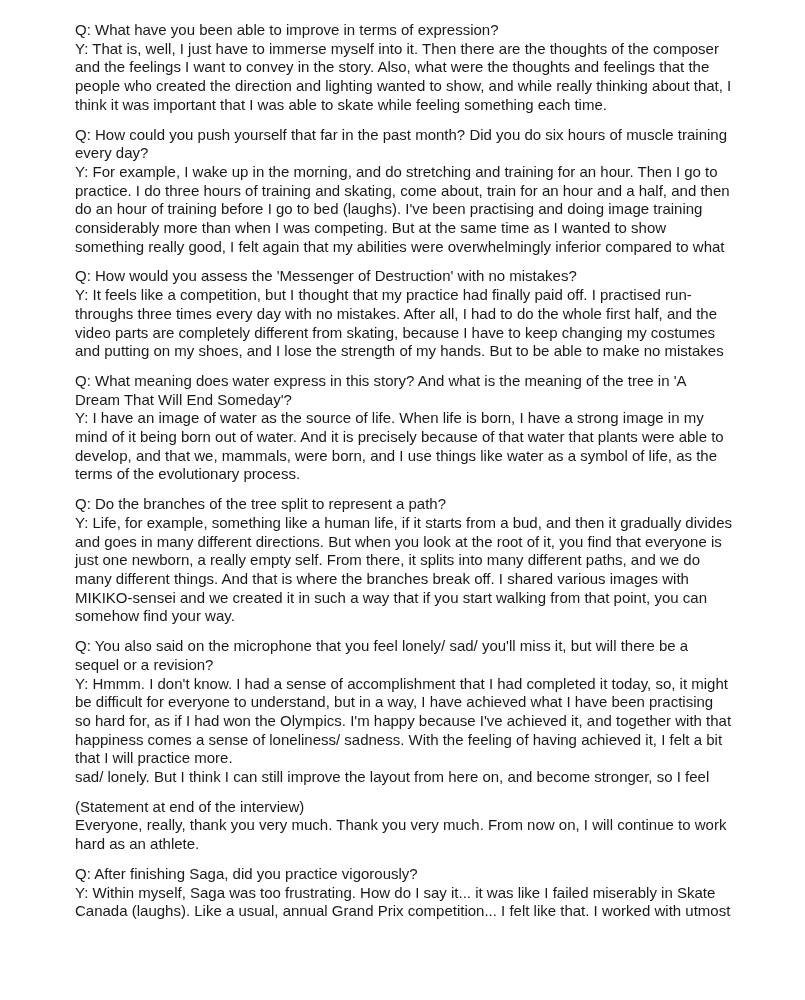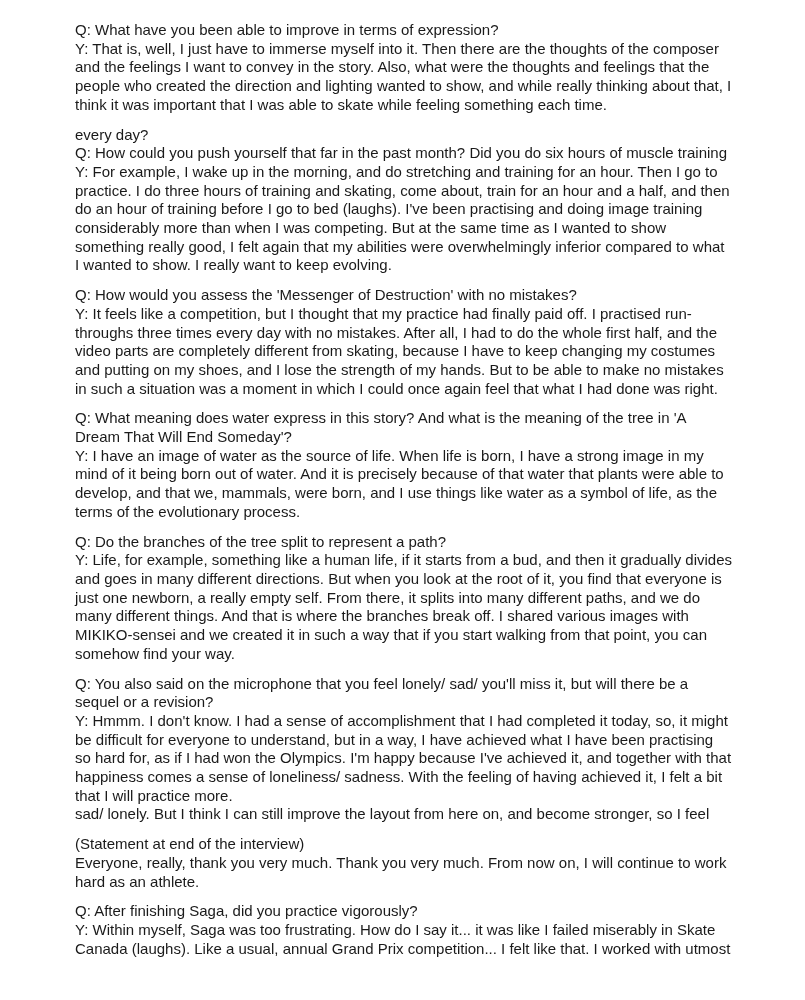--- a/index.html
+++ b/index.html
@@ -39,36 +39,34 @@
 <main class="page" style="color: rgb(26, 26, 26);">
   <section>
       <p class="block">
         <span class="line">Q: What have you been able to improve in terms of expression?</span>
         <span class="line">Y: That is, well, I just have to immerse myself into it. Then there are the thoughts of the composer</span>
         <span class="line">and the feelings I want to convey in the story. Also, what were the thoughts and feelings that the</span>
         <span class="line">people who created the direction and lighting wanted to show, and while really thinking about that, I</span>
         <span class="line">think it was important that I was able to skate while feeling something each time.</span>
       </p>
       <p class="block">
+        <span class="line">Q: How could you push yourself that far in the past month? Did you do six hours of muscle training</span>
         <span class="line">every day?</span>
-        <span class="line">Q: How could you push yourself that far in the past month? Did you do six hours of muscle training</span>
         <span class="line">Y: For example, I wake up in the morning, and do stretching and training for an hour. Then I go to</span>
         <span class="line">practice. I do three hours of training and skating, come about, train for an hour and a half, and then</span>
         <span class="line">do an hour of training before I go to bed (laughs). I've been practising and doing image training</span>
         <span class="line">considerably more than when I was competing. But at the same time as I wanted to show</span>
         <span class="line">something really good, I felt again that my abilities were overwhelmingly inferior compared to what</span>
-        <span class="line">I wanted to show. I really want to keep evolving.</span>
       </p>
       <p class="block">
         <span class="line">Q: How would you assess the 'Messenger of Destruction' with no mistakes?</span>
         <span class="line">Y: It feels like a competition, but I thought that my practice had finally paid off. I practised run-</span>
         <span class="line">throughs three times every day with no mistakes. After all, I had to do the whole first half, and the</span>
         <span class="line">video parts are completely different from skating, because I have to keep changing my costumes</span>
         <span class="line">and putting on my shoes, and I lose the strength of my hands. But to be able to make no mistakes</span>
-        <span class="line">in such a situation was a moment in which I could once again feel that what I had done was right.</span>
       </p>
       <p class="block">
         <span class="line">Q: What meaning does water express in this story? And what is the meaning of the tree in 'A</span>
         <span class="line">Dream That Will End Someday'?</span>
         <span class="line">Y: I have an image of water as the source of life. When life is born, I have a strong image in my</span>
         <span class="line">mind of it being born out of water. And it is precisely because of that water that plants were able to</span>
         <span class="line">develop, and that we, mammals, were born, and I use things like water as a symbol of life, as the</span>
         <span class="line">terms of the evolutionary process.</span>
       </p>
       <p class="block">

